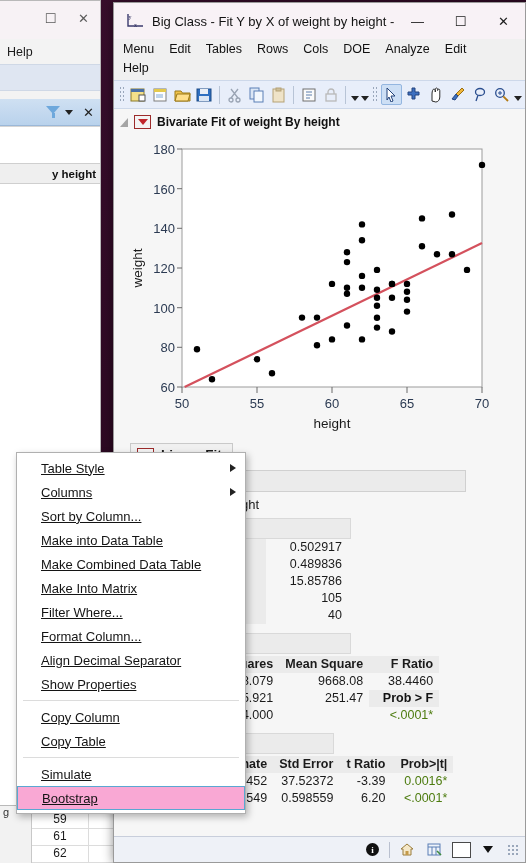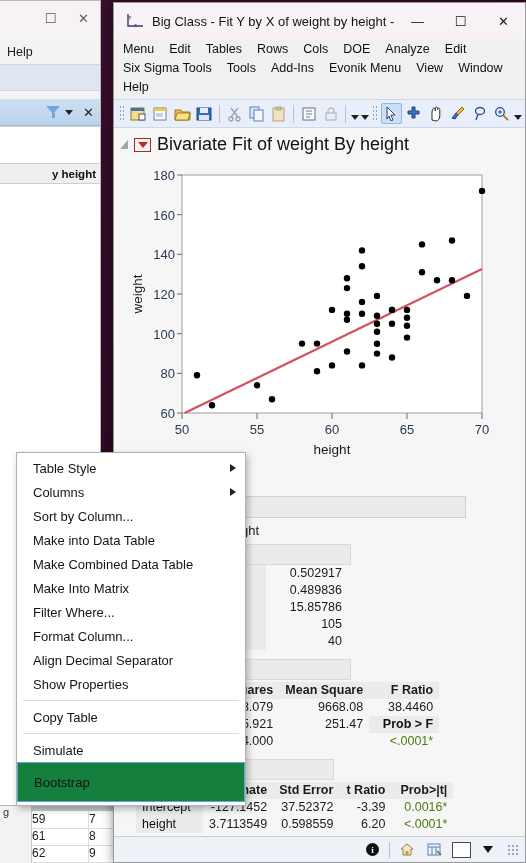--- a/index.html
+++ b/index.html
@@ -41,21 +41,21 @@
   .funnel-ico::after{content:"";position:absolute;left:5.5px;top:8px;width:3px;height:5px;background:#6ea8dc;}
   .caret-dn{width:0;height:0;border-left:4px solid transparent;border-right:4px solid transparent;
     border-top:5px solid #222;display:inline-block;}
 
   
   #bggrid{position:absolute;left:0;top:806px;width:150px;height:57px;background:#ffffff;}
   #bggrid .rowlbl{position:absolute;left:0;top:0;width:32px;height:57px;background:#f2f2f2;
     border-right:1px solid #c8c8c8;font-size:11px;color:#333;padding-left:3px;box-sizing:border-box;}
   #bggrid .gtop{position:absolute;left:32px;top:0;right:0;height:5px;background:#c8c8c8;}
   #bggrid .grow{position:absolute;left:32px;height:17px;display:flex;border-bottom:1px solid #dcdcdc;}
-  #bggrid .gcell{width:57px;text-align:left;box-sizing:border-box;font-size:12px;
+  #bggrid .gcell{width:57px;text-align:center;box-sizing:border-box;font-size:12px;
     border-right:1px solid #dcdcdc;color:#1b1b1b;line-height:17px;}
 
   
   #jmp{position:absolute;left:113px;top:2px;width:413px;height:861px;background:#f0f0f0;
     border:1px solid #9a9a9a;box-sizing:border-box;display:flex;flex-direction:column;
     box-shadow:0 0 10px rgba(0,0,0,.45);}
   #titlebar{height:36px;background:#f8f2f6;display:flex;align-items:center;flex:none;}
   #titlebar .app-ico{width:26px;display:flex;align-items:center;justify-content:center;margin-left:8px;}
   #titlebar .ttl{flex:1;font-size:13px;color:#131313;padding-left:4px;white-space:nowrap;overflow:hidden;}
   .winbtn{width:43px;height:34px;display:flex;align-items:center;justify-content:center;
@@ -81,21 +81,21 @@
   
   #report{flex:1;background:#f6f6f6;overflow:hidden;position:relative;padding:6px 0 0 0;}
   .outl{position:relative;}
   .outl-hdr{display:flex;align-items:center;gap:6px;padding-left:6px;}
   .tri{width:0;height:0;border-left:8px solid transparent;border-bottom:9px solid #a5a5a5;
     transform:rotate(0deg);}
   .redbtn{width:17px;height:14px;border:1px solid #9c2b2b;background:#f4f4f4;
     display:flex;align-items:center;justify-content:center;box-sizing:border-box;}
   .redbtn::after{content:"";width:0;height:0;border-left:5px solid transparent;
     border-right:5px solid transparent;border-top:6px solid #c0272d;}
-  .outl-title{font-weight:normal;font-size:18px;color:#111;}
+  .outl-title{font-weight:bold;font-size:12px;color:#111;}
 
   
   #plotwrap{margin:8px 0 0 6px;}
   svg.plot{display:block;}
 
   
   #linfit{margin:6px 0 0 16px;}
   #linfit .lf-box{display:inline-flex;align-items:center;gap:7px;background:#f0f0f0;
     border:1px solid #c9c9c9;padding:3px 10px 3px 6px;}
   #linfit .lf-label{font-weight:bold;font-size:13.5px;}
@@ -122,23 +122,23 @@
   .sb-ico{width:22px;height:19px;display:flex;align-items:center;justify-content:center;font-size:12px;}
   .sb-sep{width:1px;height:16px;background:#b9c0cf;}
   .sb-swatch{width:17px;height:14px;border:1px solid #4a4a4a;background:#fff;}
   .sb-grip{width:12px;height:12px;margin-left:2px;
     background-image:radial-gradient(#9aa7bb 40%,transparent 41%);background-size:4px 4px;}
 
   
   #ctxmenu{position:absolute;left:16px;top:452px;width:230px;background:#ffffff;
     border:1px solid #b0b0b0;box-shadow:2px 3px 7px rgba(0,0,0,.28);z-index:50;
     padding:3px 0;box-sizing:border-box;}
-  #ctxmenu .mi{height:24px;display:flex;align-items:center;padding:0 10px 0 16px;
-    font-size:13px;color:#141414;position:relative;white-space:nowrap;}
-  #ctxmenu .mi.hi{background:#15803d;border:1px solid #5aa7d2;box-sizing:border-box;height:40px;}
+  #ctxmenu .mi{height:24px;display:flex;align-items:center;padding:0 10px 0 24px;
+    font-size:13px;color:#141414;position:relative;white-space:nowrap;text-decoration:underline;}
+  #ctxmenu .mi.hi{background:#f9a8d4;border:1px solid #5aa7d2;box-sizing:border-box;height:24px;}
   #ctxmenu .mi .sub{position:absolute;right:9px;width:0;height:0;
     border-top:4.5px solid transparent;border-bottom:4.5px solid transparent;border-left:6px solid #222;}
   #ctxmenu .msep{height:1px;background:#dcdcdc;margin:4px 6px;}
 </style>
 </head>
 <body>
 
 <div id="desktop"></div>
 
 <div id="bgwin">
@@ -195,28 +195,20 @@
   <div id="menubar">
     <div class="mrow">
       <span>Menu</span>
       <span>Edit</span>
       <span>Tables</span>
       <span>Rows</span>
       <span>Cols</span>
       <span>DOE</span>
       <span>Analyze</span>
       <span>Edit</span>
-    </div>
-    <div class="mrow">
-      <span>Six Sigma Tools</span>
-      <span>Tools</span>
-      <span>Add-Ins</span>
-      <span>Evonik Menu</span>
-      <span>View</span>
-      <span>Window</span>
     </div>
     <div class="mrow">
       <span>Help</span>
     </div>
   </div>
 
   <div id="toolbar">
     <div class="grip"></div>
     <div class="tbtn">
       <svg width="17" height="16" viewBox="0 0 17 16">
@@ -569,20 +561,23 @@
     <span>Format Column...</span>
   </div>
   <div class="mi">
     <span>Align Decimal Separator</span>
   </div>
   <div class="mi">
     <span>Show Properties</span>
   </div>
   <div class="msep"></div>
   <div class="mi">
+    <span>Copy Column</span>
+  </div>
+  <div class="mi">
     <span>Copy Table</span>
   </div>
   <div class="msep"></div>
   <div class="mi">
     <span>Simulate</span>
   </div>
   <div class="mi hi">
     <span>Bootstrap</span>
   </div>
 </div>

